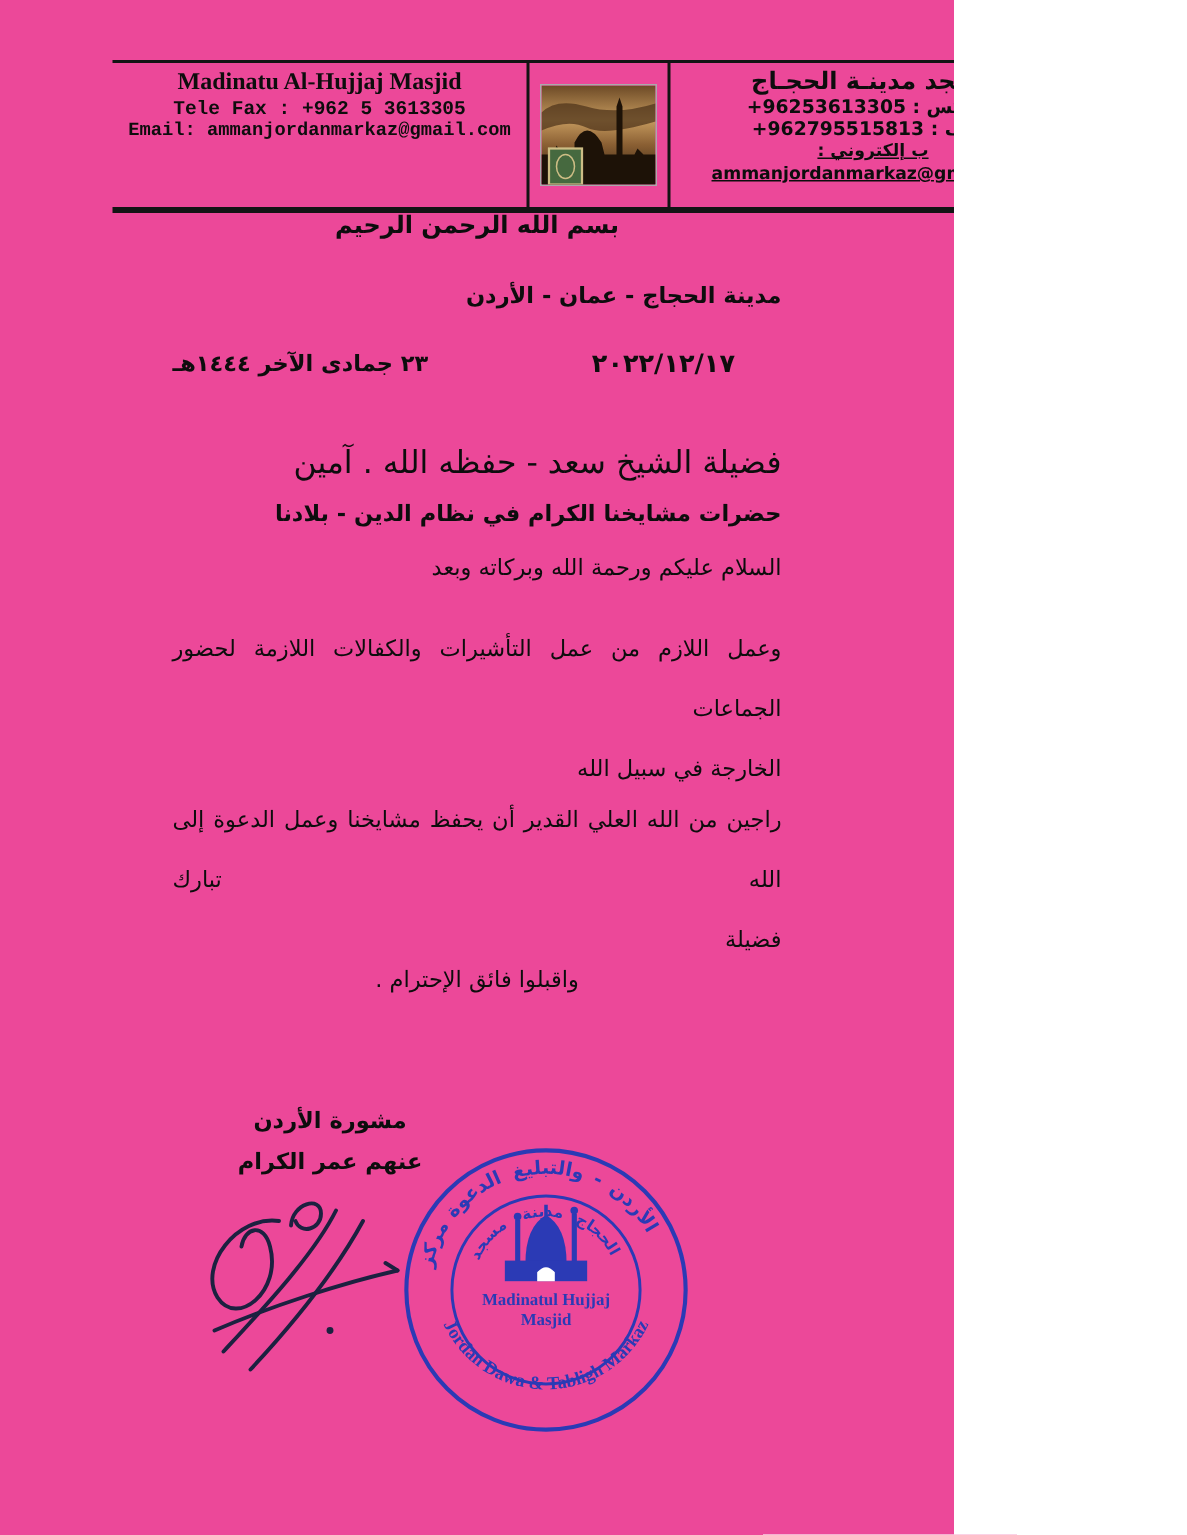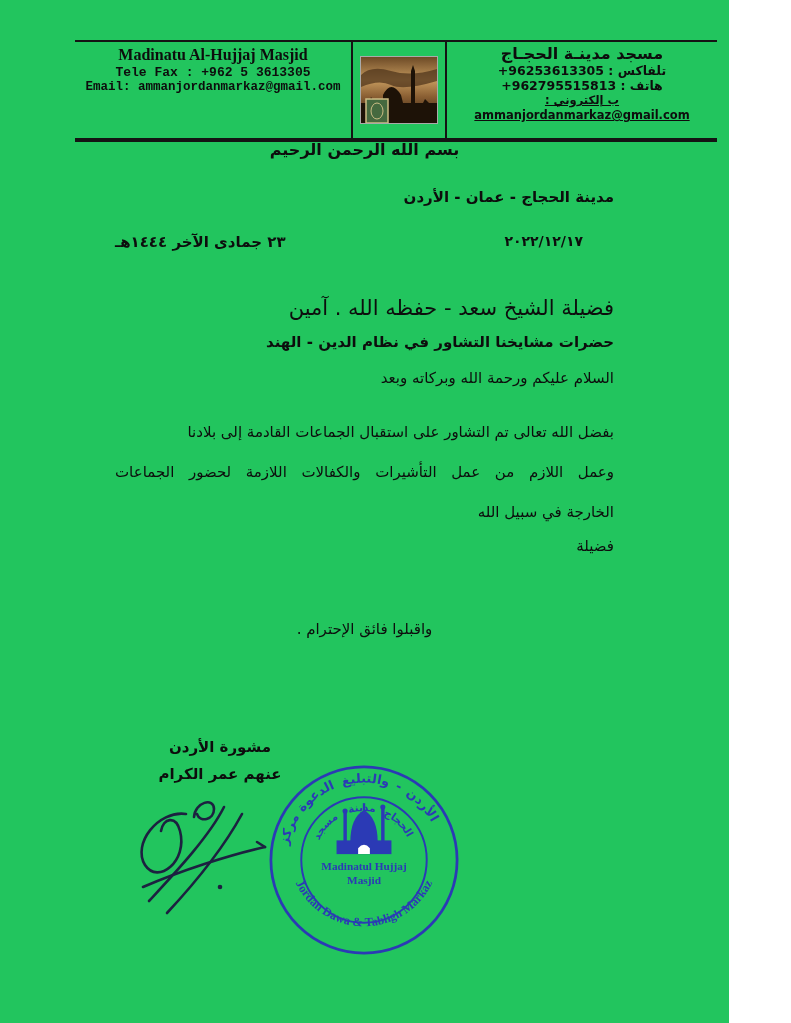--- a/index.html
+++ b/index.html
@@ -1,44 +1,44 @@
 <!DOCTYPE html>
 <html><head>
 <meta charset="utf-8">
 <style>
   html,body{margin:0;padding:0;background:#fff;}
-  .page{position:relative;width:729px;height:1023px;background:#22c55e;overflow:hidden;
+  .page{position:relative;width:636px;height:1023px;background:#ec4899;overflow:hidden;
         font-family:"DejaVu Sans",sans-serif;color:#0d0d0d;}
   
   .lh{position:absolute;left:75px;top:40px;width:642px;display:flex;align-items:stretch;
       border-top:2px solid #141414;border-bottom:4px solid #141414;}
   .lh-left{width:272px;text-align:center;padding:3px 2px 4px 2px;}
   .lh-title-en{font-family:"Liberation Serif",serif;font-weight:bold;font-size:16px;line-height:20px;}
   .lh-line-en{font-family:Liberation Mono, monospace;font-weight:bold;font-size:13px;line-height:15px;}
   .lh-mid{width:92px;border-left:2px solid #141414;border-right:2px solid #141414;
           display:flex;align-items:center;justify-content:center;padding:2px 0;}
   .lh-photo{width:76px;height:66px;border:1px solid #aaa;display:block;}
   .lh-right{flex:1;direction:rtl;text-align:center;padding:2px 2px 15px 2px;}
   .lh-title-ar{font-weight:bold;font-size:16px;line-height:19px;}
   .lh-line-ar{font-weight:bold;font-size:12.5px;line-height:15px;}
   .lh-line-ar-sm{font-weight:bold;font-size:11.5px;line-height:15px;text-decoration:underline;}
   
   .ar{direction:rtl;}
   .basmala{position:absolute;left:0;right:0;top:140px;text-align:center;font-weight:bold;font-size:16px;}
   .loc-line{position:absolute;right:115px;top:188px;font-weight:bold;font-size:15px;white-space:nowrap;margin-left:20px;}
-  .date-greg{position:absolute;right:146px;top:233px;font-weight:bold;font-size:14px;white-space:nowrap;margin-left:35px;}
+  .date-greg{position:absolute;right:146px;top:233px;font-weight:bold;font-size:17px;white-space:nowrap;margin-left:35px;}
   .date-hijri{position:absolute;left:115px;top:233px;font-weight:bold;font-size:15px;white-space:nowrap;}
   .sal1{position:absolute;right:115px;top:296px;font-weight:normal;font-size:21px;white-space:nowrap;}
   .sal2{position:absolute;right:115px;top:333px;font-weight:bold;font-size:15px;white-space:nowrap;}
   .greet{position:absolute;right:115px;top:369px;font-size:15px;white-space:nowrap;}
   .para1{position:absolute;right:115px;left:115px;top:412px;font-size:15px;}
   .para2{position:absolute;right:115px;left:115px;top:526px;font-size:15px;}
   .pline{line-height:40px;text-align:right;}
   .pline.just{text-align:justify;text-align-last:justify;}
-  .closing{position:absolute;left:0;right:0;top:620px;text-align:center;font-size:15px;}
+  .closing{position:absolute;left:0;right:0;top:644px;text-align:center;font-size:15px;}
   .sigblock{position:absolute;left:135px;top:698px;width:170px;text-align:center;font-weight:bold;font-size:15px;}
   .sigblock .l1{line-height:26px;margin-top:36px;}
   .sigblock .l2{line-height:28px;white-space:nowrap;}
   .sig-svg{position:absolute;left:116px;top:774px;}
   .stamp-svg{position:absolute;left:266px;top:762px;}
 </style>
 </head>
 <body>
 
 <div class="page">
@@ -80,30 +80,30 @@
   </div>
 
   <div class="basmala ar">بسم الله الرحمن الرحيم</div>
 
   <div class="loc-line ar">مدينة الحجاج - عمان - الأردن</div>
 
   <div class="date-greg ar">٢٠٢٢/١٢/١٧</div>
   <div class="date-hijri ar">٢٣ جمادى الآخر ١٤٤٤هـ</div>
 
   <div class="sal1 ar">فضيلة الشيخ سعد - حفظه الله . آمين</div>
-  <div class="sal2 ar">حضرات مشايخنا التشاور في نظام الدين - الهند</div>
+  <div class="sal2 ar">حضرات مشايخنا الكرام في نظام الدين - بلادنا</div>
   <div class="greet ar">السلام عليكم ورحمة الله وبركاته وبعد</div>
 
   <div class="para1 ar">
-    <div class="pline">بفضل الله تعالى تم التشاور على استقبال الجماعات القادمة إلى بلادنا</div>
     <div class="pline just">وعمل اللازم من عمل التأشيرات والكفالات اللازمة لحضور الجماعات</div>
     <div class="pline">الخارجة في سبيل الله</div>
   </div>
 
   <div class="para2 ar">
+    <div class="pline just">راجين من الله العلي القدير أن يحفظ مشايخنا وعمل الدعوة إلى الله تبارك</div>
     <div class="pline">فضيلة</div>
   </div>
 
   <div class="closing ar">واقبلوا فائق الإحترام .</div>
 
   <div class="sigblock ar">
     <div class="l1">مشورة الأردن</div>
     <div class="l2">عنهم عمر الكرام</div>
   </div>
 

